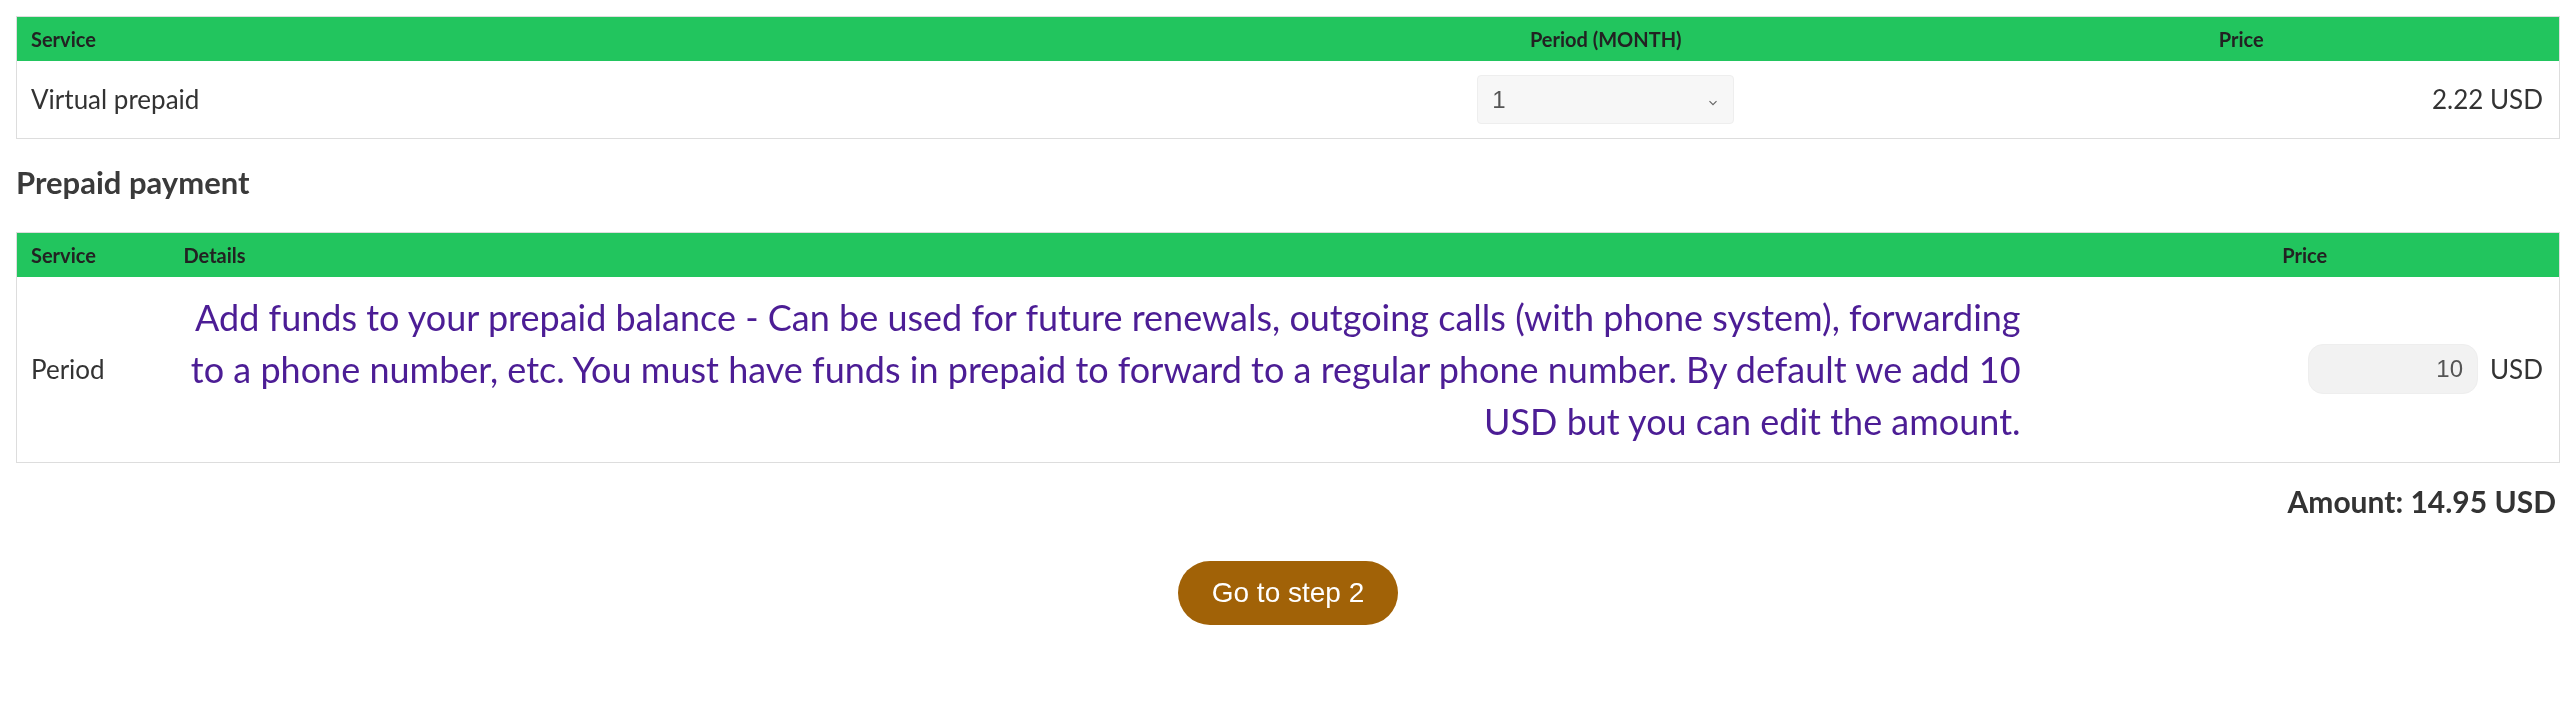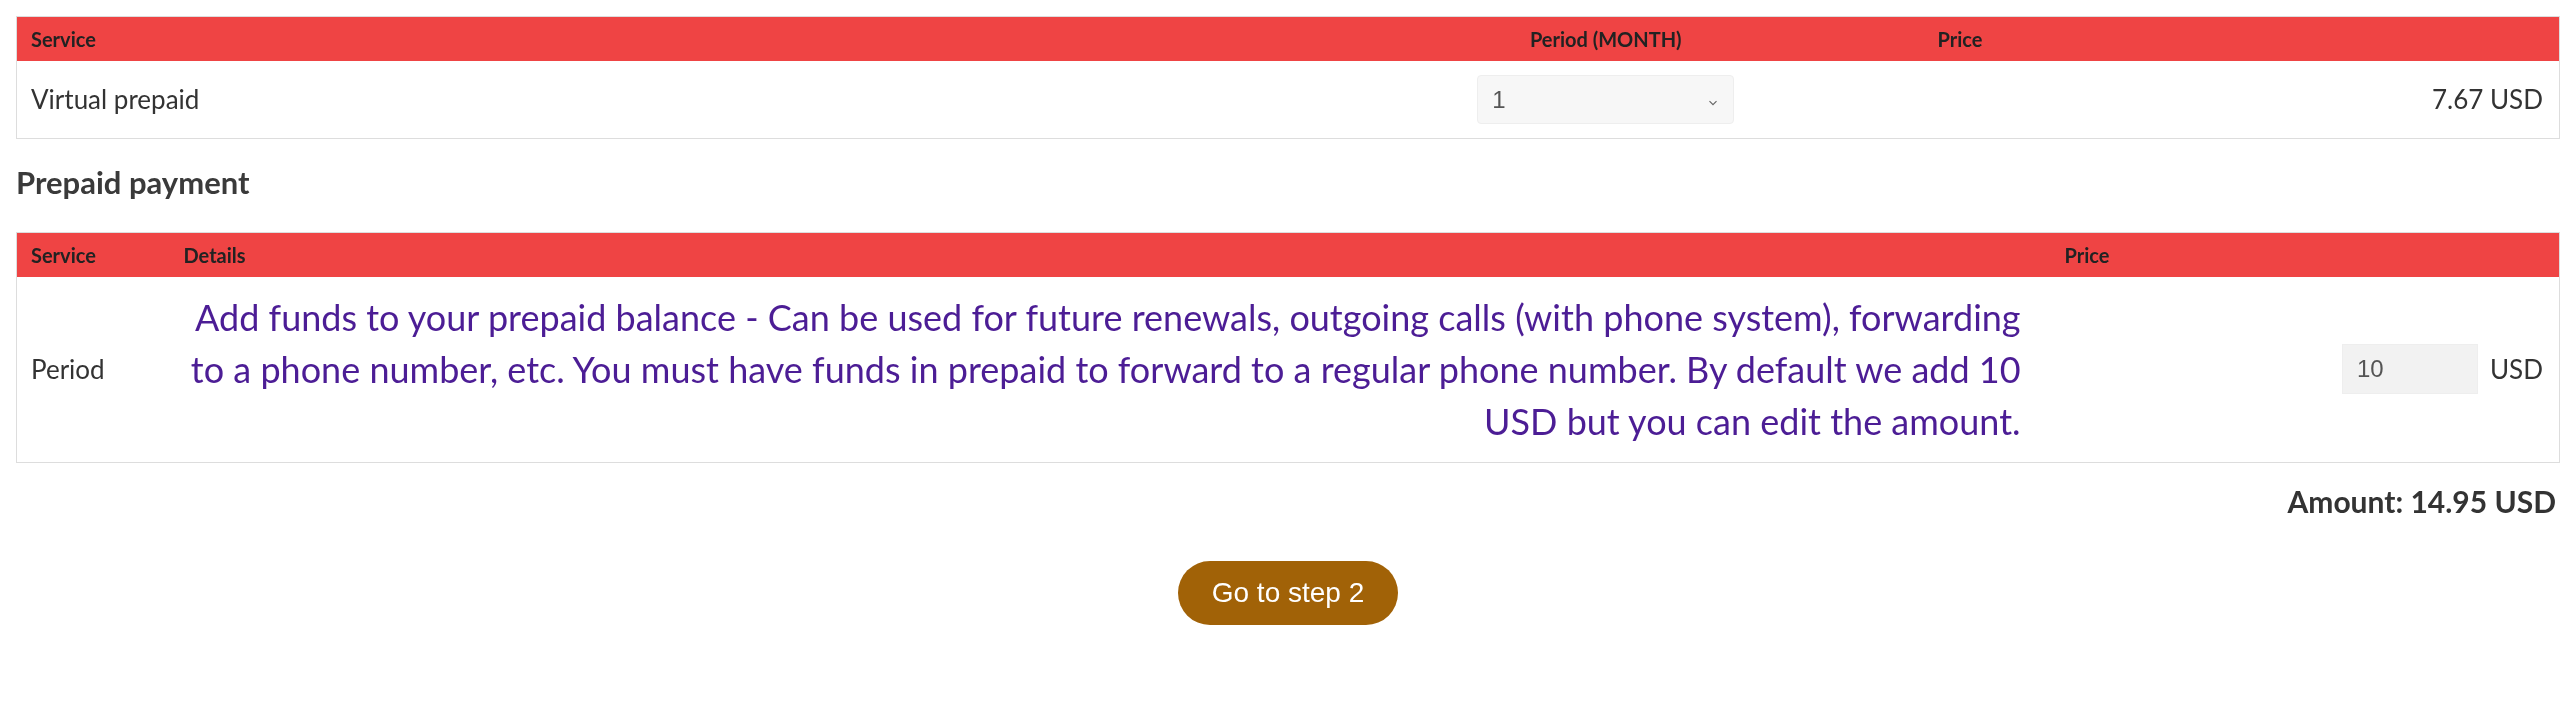--- a/index.html
+++ b/index.html
@@ -16,40 +16,40 @@
     }
     .table-wrap {
       border: 1px solid #ddd;
       margin-bottom: 20px;
     }
     table {
       width: 100%;
       border-collapse: collapse;
     }
     thead th {
-      background: #ef4444;
+      background: #22c55e;
       font-weight: 700;
       font-size: 20px;
       text-align: left;
       padding: 10px 14px;
       border-bottom: 0;
       color: #222;
     }
     tbody td {
       padding: 14px 14px;
       font-size: 26px;
       color: #333;
       vertical-align: middle;
       line-height: 1.4;
     }
     .col-period-head {
       text-align: center;
     }
     .col-price-head {
-      text-align: left;
+      text-align: center;
     }
     .period-cell {
       text-align: center;
     }
     .price-cell {
       text-align: right;
       white-space: nowrap;
       padding-right: 16px;
     }
     .select-wrap {
@@ -94,27 +94,28 @@
       text-align: right;
       white-space: nowrap;
       padding-right: 16px;
     }
     .prepaid-price-inner {
       display: inline-flex;
       align-items: center;
       gap: 12px;
     }
     input.amount-input {
-      width: 136px;
+      width: 170px;
       background: #f2f2f2;
       border: 1px solid #eee;
-      border-radius: 0;
+      border-radius: 15px;
       padding: 10px 14px;
       font-size: 24px;
       color: #555;
+      text-align: right;
     }
     .currency-label {
       font-size: 26px;
       color: #333;
     }
     .amount-line {
       text-align: right;
       font-size: 30px;
       font-weight: 700;
       color: #333;
@@ -162,21 +163,21 @@
             <select class="period-select">
               <option>1</option>
             </select>
             <span class="chevron">
               <svg width="14" height="14" viewBox="0 0 24 24" fill="none" stroke="currentColor" stroke-width="2">
                   <polyline points="6 9 12 15 18 9"></polyline>
                 </svg>
             </span>
           </div>
         </td>
-        <td class="price-cell">7.67 USD</td>
+        <td class="price-cell">2.22 USD</td>
       </tr>
     </tbody>
   </table>
 </div>
 
 <h2 class="section-title">Prepaid payment</h2>
 
 <div class="table-wrap">
   <table>
     <thead>

